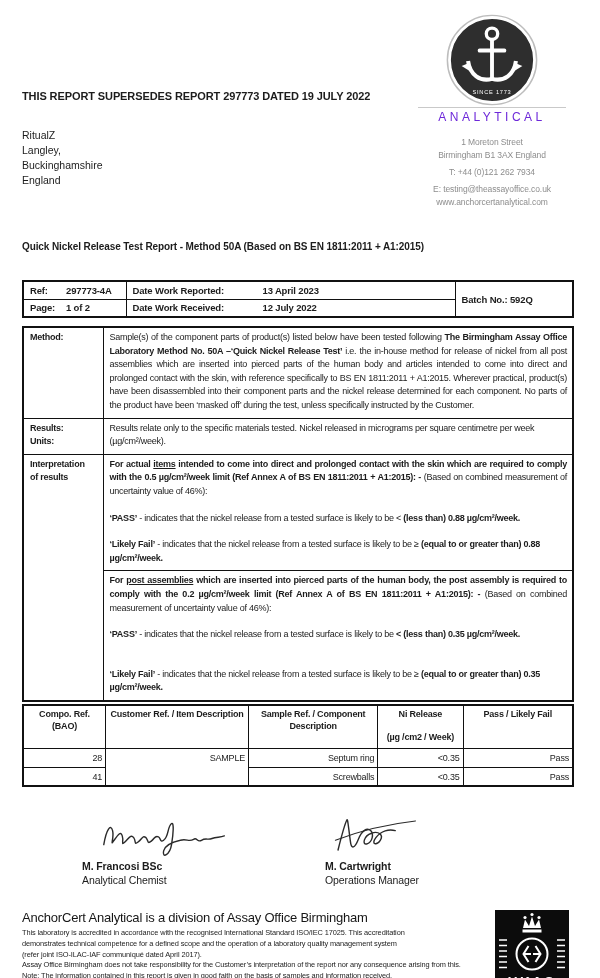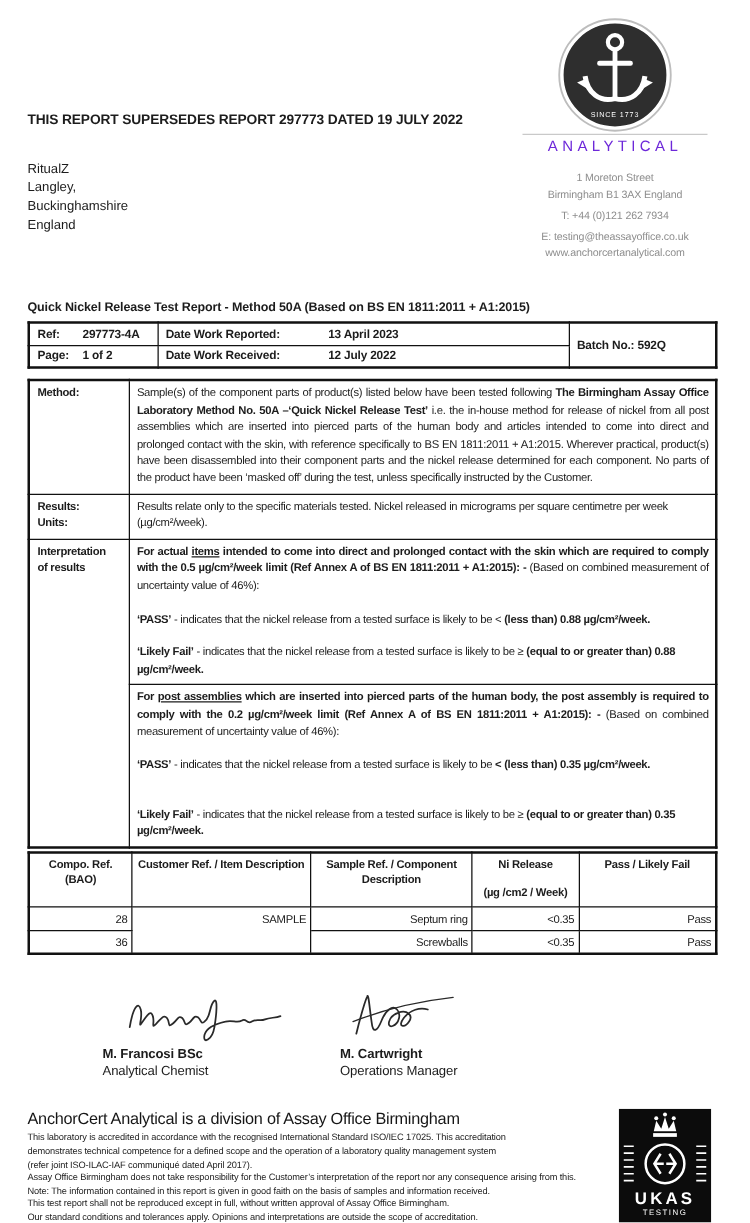--- a/index.html
+++ b/index.html
@@ -23,21 +23,21 @@
   .brand-divider { border:none; border-top:1px solid #c9c9c9; width:148px; margin:1px auto 2px auto; }
   .brand-sub { font-size:12px; letter-spacing:3.5px; color:#6d28d9; }
   .lab-address { margin-top:12px; font-size:8.5px; line-height:13px; color:#8d8d8d; letter-spacing:-0.1px; }
   .lab-address .gap { margin-top:4px; }
 
   
   .report-title { margin-top:15px; font-size:10px; font-weight:bold; letter-spacing:-0.1px; }
 
   
   table { border-collapse:collapse; width:100%; }
-  .reftable { margin-top:5px; border:2px solid #111; font-size:9.5px; font-weight:bold; }
+  .reftable { margin-top:28px; border:2px solid #111; font-size:9.5px; font-weight:bold; }
   .reftable td { border:1.3px solid #111; padding:2px 5px 2px 6px; height:18px; letter-spacing:-0.15px; }
   .rc1 { width:103px; }
   .rc3 { width:118px; }
   .rl  { display:inline-block; width:36px; }
   .rl2 { display:inline-block; width:130px; }
 
   
   .mtable { margin-top:8px; border:2px solid #111; font-size:9px; letter-spacing:-0.24px; line-height:13.6px; }
   .mtable td { border:1.2px solid #111; vertical-align:top; padding:3px 5px 5px 6px; }
   .mlabel { width:80px; font-weight:bold; }
@@ -55,21 +55,21 @@
   .rtable th { font-weight:bold; vertical-align:top; padding:2px 3px 4px 3px; line-height:12.5px; }
   .rtable td { height:19px; padding:1px 3px;text-align:right; }
   .topalign { vertical-align:top; padding-top:4px !important; }
   .ni2 { margin-top:11px; }
   .cl1 { width:15%; } .cl2 { width:26%; } .cl3 { width:23.5%; } .cl4 { width:15.5%; } .cl5 { width:20%; }
 
   
   .signatures { display:flex; margin-top:26px; padding-left:60px; }
   .sig-block { }
   .sig-block.left { width:190px; }
-  .sig-block.right { }
+  .sig-block.right { margin-left:53px; }
   .sig-img { display:block; height:44px; }
   .sig-img.l { width:145px; margin-left:10px; }
   .sig-img.r { width:100px; }
   .sig-name { font-size:10.5px; font-weight:bold; margin-top:3px; letter-spacing:-0.1px; }
   .sig-role { font-size:10.5px; margin-top:2px; letter-spacing:-0.1px; }
 
   
   .footer { display:flex; margin-top:24px; }
   .footer-left { width:468px; }
   .division { font-size:13px; letter-spacing:-0.2px; color:#161616; }
@@ -187,21 +187,21 @@
     </thead>
     <tbody>
       <tr>
         <td>28</td>
         <td rowspan="2" class="topalign">SAMPLE</td>
         <td>Septum ring</td>
         <td>&lt;0.35</td>
         <td>Pass</td>
       </tr>
       <tr>
-        <td>36</td>
+        <td>41</td>
         <td>Screwballs</td>
         <td>&lt;0.35</td>
         <td>Pass</td>
       </tr>
     </tbody>
   </table>
 
   <div class="signatures">
     <div class="sig-block left">
       <svg class="sig-img l" viewBox="0 0 150 50">

